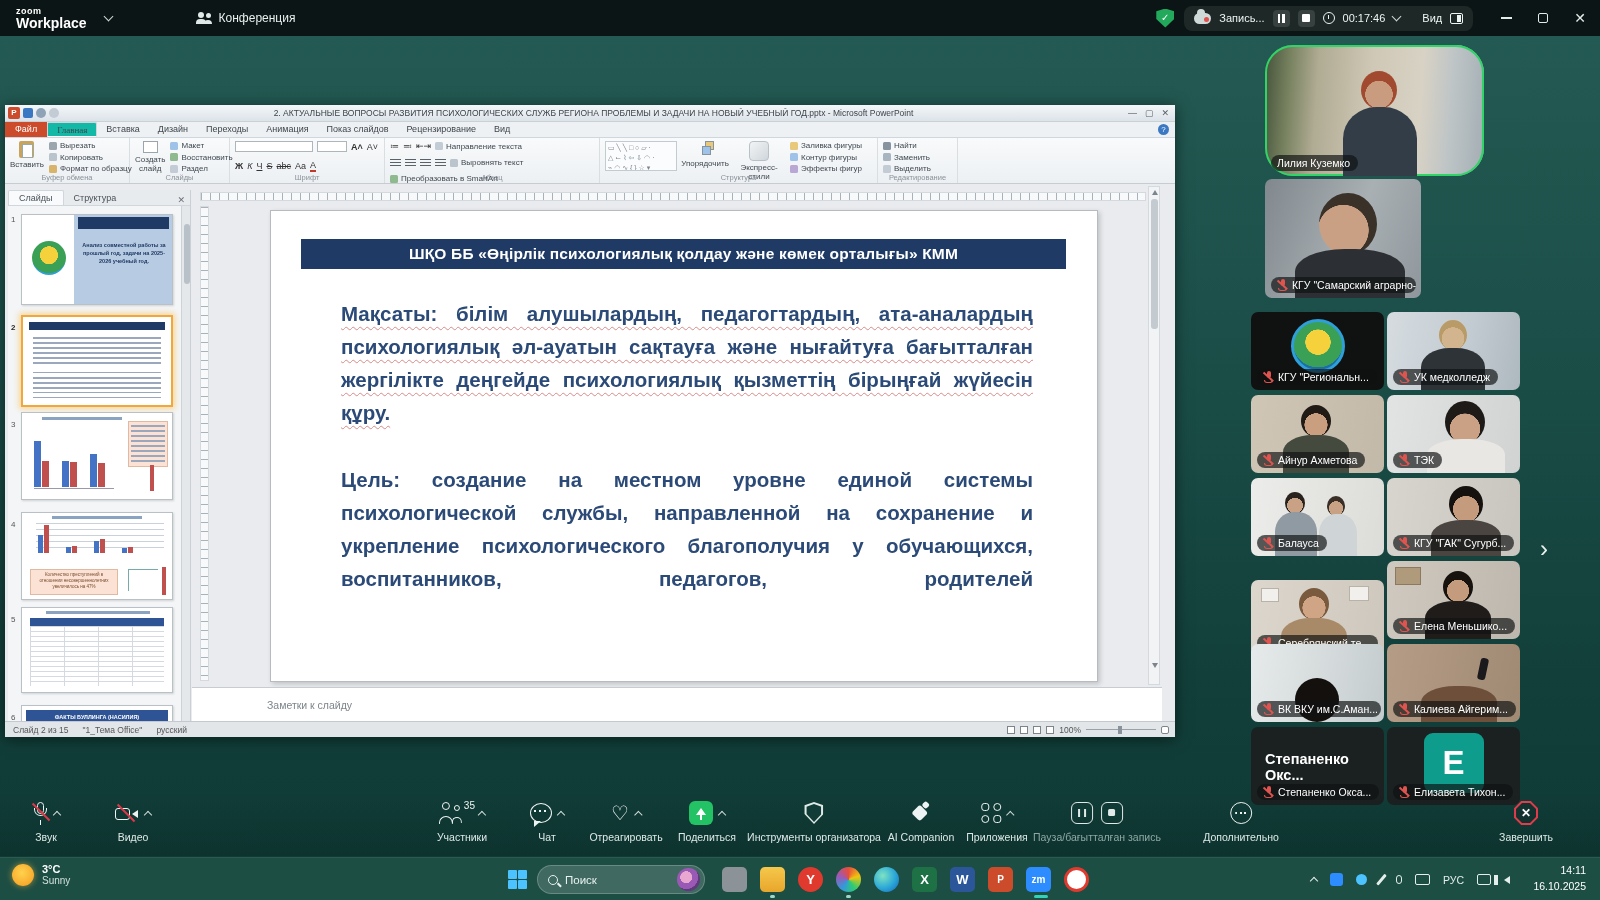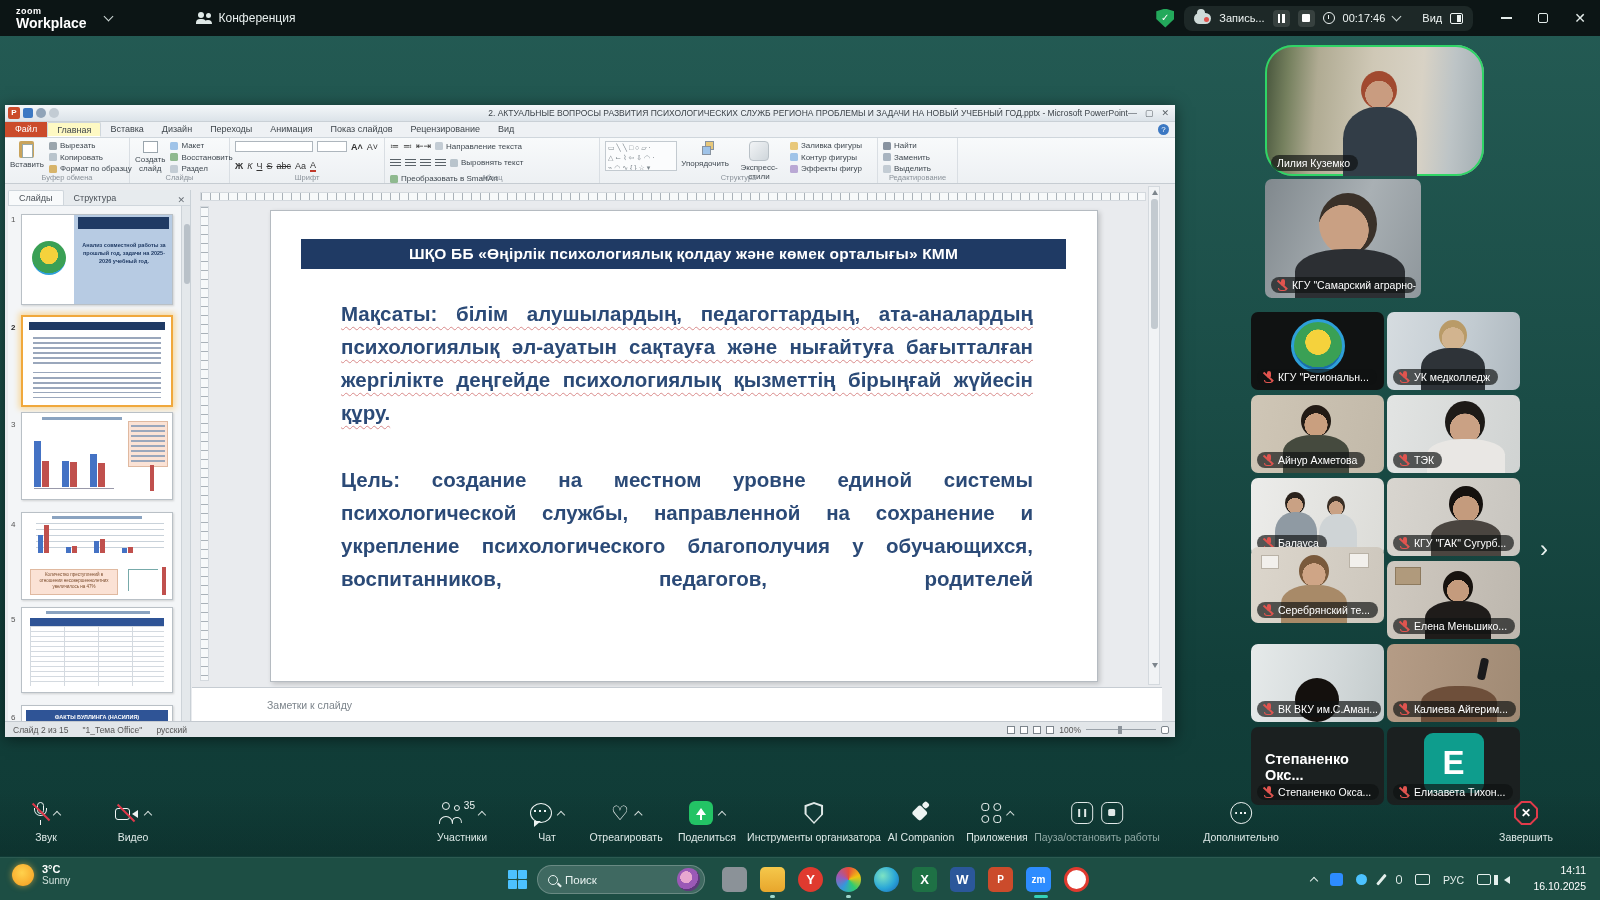--- a/index.html
+++ b/index.html
@@ -44,27 +44,27 @@
   .winctl{display:flex;align-items:center;gap:26px;margin-left:18px;color:#e4ecea;}
   .wmin{width:11px;height:1.6px;background:#e4ecea;}
   .wmax{width:10px;height:10px;border:1.4px solid #e4ecea;border-radius:2px;}
   .wclose{font-size:14px;line-height:1;}
   
   .ppt{position:absolute;left:5px;top:105px;width:1170px;height:632px;background:#e9ebee;box-shadow:0 2px 14px rgba(0,0,0,.5);font-family:"Liberation Sans",sans-serif;}
   .ppt-title{height:17px;background:linear-gradient(#f4f7f9,#dce3e9);display:flex;align-items:center;border-bottom:1px solid #c9d0d6;}
   .qat{display:flex;align-items:center;gap:3px;margin-left:3px;}
   .ppt-logo{width:12px;height:12px;background:#cb4b2b;border-radius:2px;color:#fff;font-size:8px;font-weight:bold;text-align:center;line-height:12px;}
   .qico{width:10px;height:10px;border-radius:2px;}
-  .ppt-title .title-txt{flex:1;text-align:right;font-size:8.5px;color:#3c4349;white-space:nowrap;overflow:hidden;}
+  .ppt-title .title-txt{flex:1;text-align:center;font-size:8.5px;color:#3c4349;white-space:nowrap;overflow:hidden;}
   .ppt-ctl{display:flex;gap:8px;margin-right:6px;color:#5a6268;font-size:9px;align-items:center;}
   .ppt-ctl span{display:inline-block;}
   .ppt-tabs{height:16px;background:#eef1f4;display:flex;align-items:flex-end;font-size:9px;color:#3f464c;border-bottom:1px solid #cfd6dc;position:relative;}
   .ftab{background:#cb4b2b;color:#fff;padding:2px 10px;height:15px;}
   .rtab{padding:2px 9px;height:15px;}
-  .rtab.active{background:#fef9c3;border:1px solid #cfd6dc;border-bottom:1px solid #fff;border-radius:2px 2px 0 0;}
+  .rtab.active{background:#14b8a6;border:1px solid #cfd6dc;border-bottom:1px solid #fff;border-radius:2px 2px 0 0;font-family:Liberation Serif, serif;}
   .help-q{position:absolute;right:6px;top:2px;width:11px;height:11px;border-radius:50%;background:#3b78c3;color:#fff;font-size:8px;text-align:center;line-height:11px;}
   .ribbon{height:46px;background:linear-gradient(#f8fafb,#edf0f3);border-bottom:1px solid #c6ccd2;display:flex;font-size:8px;color:#3f4850;}
   .rgroup{position:relative;border-right:1px solid #d9dee3;padding:3px 5px 11px 5px;display:flex;gap:5px;align-items:flex-start;}
   .glabel{position:absolute;bottom:1px;left:0;right:0;text-align:center;font-size:7.5px;color:#8a929a;}
   .bigbtn{display:flex;flex-direction:column;align-items:center;gap:2px;width:40px;text-align:center;}
   .paste-ico{width:15px;height:17px;background:#c9a45c;border-radius:2px;position:relative;}
   .paste-ico:before{content:"";position:absolute;left:3px;top:3px;width:9px;height:12px;background:#fff;border:1px solid #9aa;}
   .slide-ico{width:15px;height:12px;background:#fff;border:1px solid #9aa5ad;position:relative;}
   .minicol{display:flex;flex-direction:column;gap:2.5px;}
   .minirow{display:flex;align-items:center;gap:3px;white-space:nowrap;}
@@ -605,21 +605,21 @@
   <div class="sil-h" style="left:62px;top:8px;width:34px;height:36px;background:radial-gradient(circle at 50% 64%,#c49b7d 0 45%,#15110e 46%);"></div>
   <div class="sil-b" style="left:44px;top:42px;width:70px;height:36px;background:#4a4540;"></div>
   <div class="plabel">
     <span class="mic-off">
         <span class="mb"></span>
         <span class="ms"></span>
       </span>
     <span class="pname">КГУ "ГАК" Сугурб...</span>
   </div>
 </div>
-<div class="tile" style="left:1251px;top:547px;width:133px;height:76px;background:linear-gradient(100deg,#dcd6cc 0%,#cdc7bd 100%);">
+<div class="tile" style="left:1251px;top:580px;width:133px;height:76px;background:linear-gradient(100deg,#dcd6cc 0%,#cdc7bd 100%);">
   <div style="position:absolute;left:10px;top:8px;width:18px;height:14px;background:#f2f0ec;border:1px solid #b9b2a6;"></div>
   <div style="position:absolute;left:98px;top:6px;width:20px;height:15px;background:#f2f0ec;border:1px solid #b9b2a6;"></div>
   <div class="sil-h" style="left:48px;top:8px;width:30px;height:32px;background:radial-gradient(circle at 50% 62%,#cfa586 0 46%,#7a5a3c 47%);"></div>
   <div class="sil-b" style="left:30px;top:38px;width:66px;height:40px;background:#a88a68;"></div>
   <div class="plabel">
     <span class="mic-off">
         <span class="mb"></span>
         <span class="ms"></span>
       </span>
     <span class="pname">Серебрянский те...</span>
@@ -771,21 +771,21 @@
         </span>
       <span class="chev-s"></span>
     </div>
     <div class="lab">Приложения</div>
   </div>
   <div class="tbb" style="left:1097px;">
     <div class="ichold" style="gap:8px;">
       <span class="recbtn p"></span>
       <span class="recbtn s"></span>
     </div>
-    <div class="lab dim">Пауза/остановить работы</div>
+    <div class="lab dim">Пауза/бағытталған запись</div>
   </div>
   <div class="tbb" style="left:1241px;">
     <div class="ichold">
         <span class="more-ico"></span>
       </div>
     <div class="lab">Дополнительно</div>
   </div>
   <div class="tbb" style="left:1526px;">
     <div class="ichold">
         <span class="end-ico">

